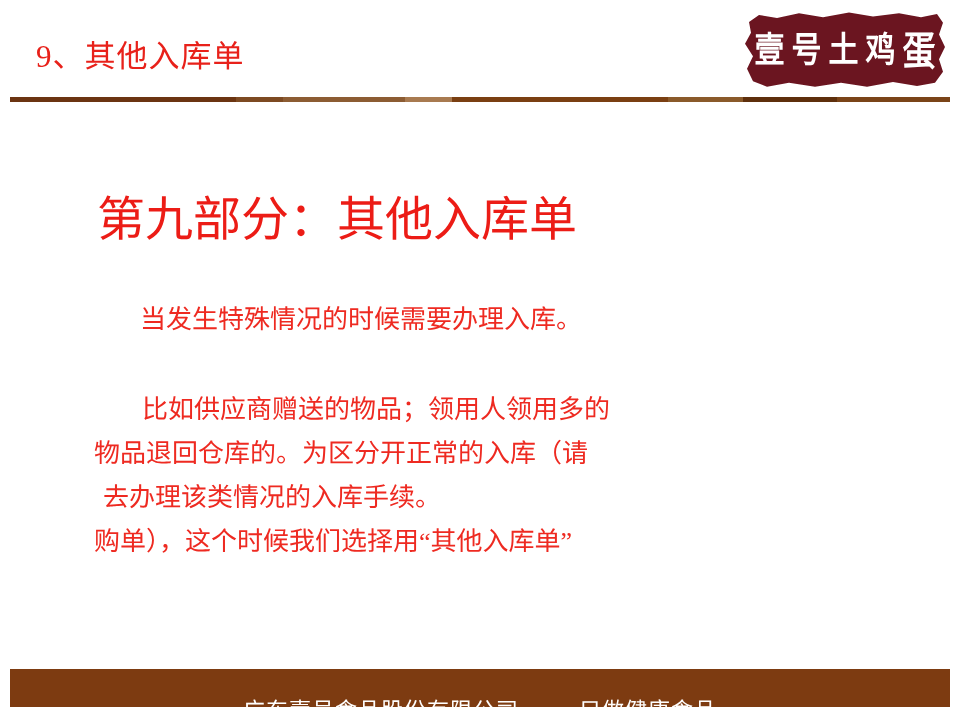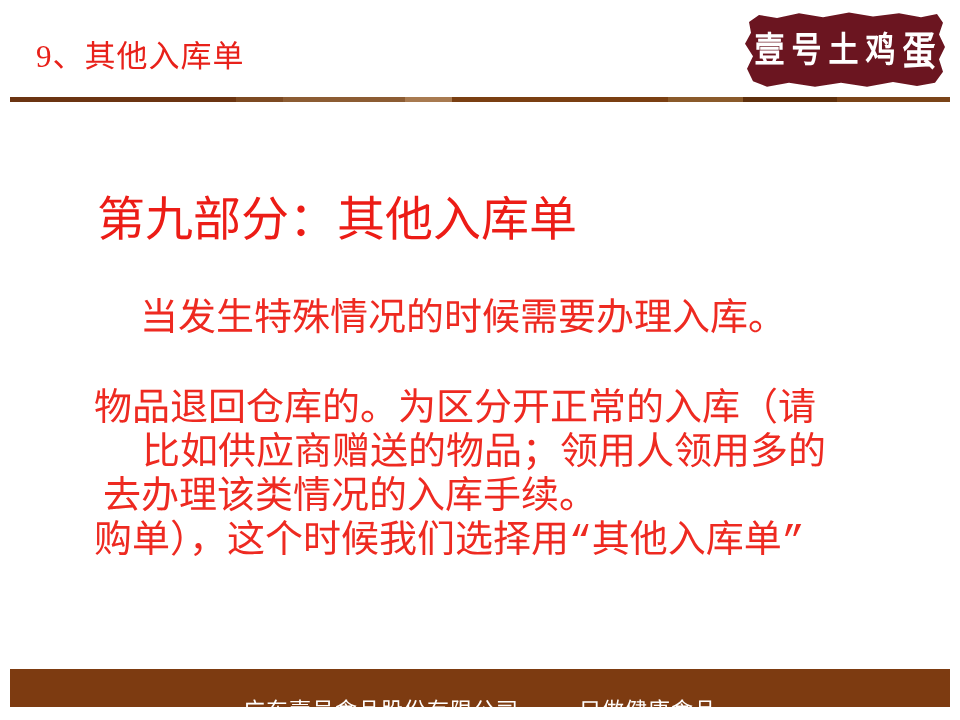--- a/index.html
+++ b/index.html
@@ -119,22 +119,22 @@
     top: 192px;
     font-family: "Liberation Serif", "DejaVu Serif", serif;
     font-size: 48px;
     line-height: 56px;
     color: #ec1c16;
     white-space: nowrap;
   }
   .para {
     position: absolute;
     color: #ee2a21;
-    font-family: Liberation Mono, monospace;
-    font-size: 38px;
+    font-family: Liberation Serif, serif;
+    font-size: 26px;
     line-height: 44px;
     white-space: nowrap;
   }
   .para-1 {
     left: 140px;
     top: 298px;
   }
   .para-2 {
     left: 94px;
     top: 388px;
@@ -198,22 +198,22 @@
     </div>
   </div>
 
   <div class="content">
 
     <div class="section-heading">第九部分：其他入库单</div>
 
     <div class="para para-1">当发生特殊情况的时候需要办理入库。</div>
 
     <div class="para para-2">
+      <span class="line first">比如供应商赠送的物品；领用人领用多的</span>
       <span class="line">物品退回仓库的。为区分开正常的入库（请</span>
-      <span class="line first">比如供应商赠送的物品；领用人领用多的</span>
       <span class="line last">去办理该类情况的入库手续。</span>
       <span class="line">购单），这个时候我们选择用“其他入库单”</span>
     </div>
 
   </div>
 
   <div class="footer-bar">
     <div class="footer-text">广东壹号食品股份有限公司 —— 只做健康食品</div>
   </div>
 

